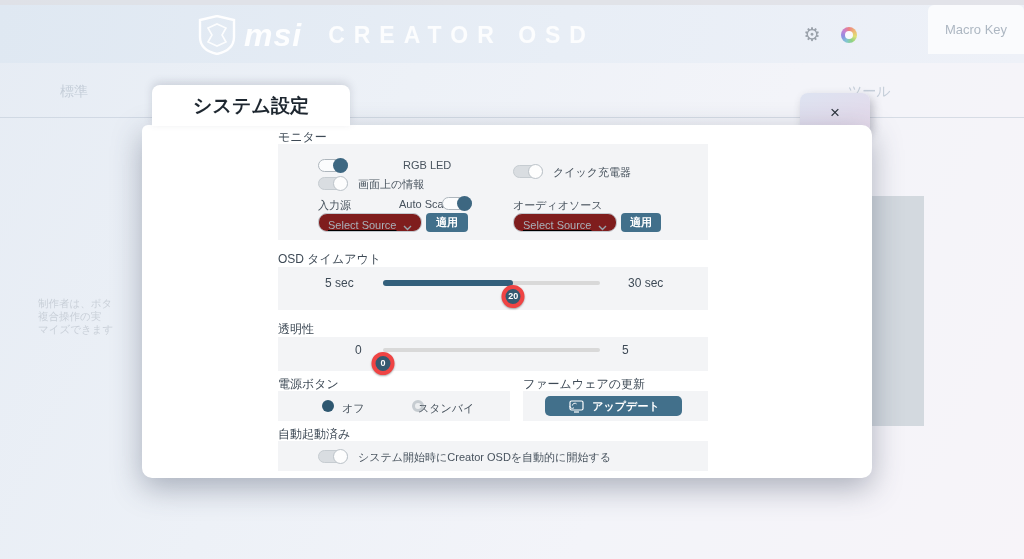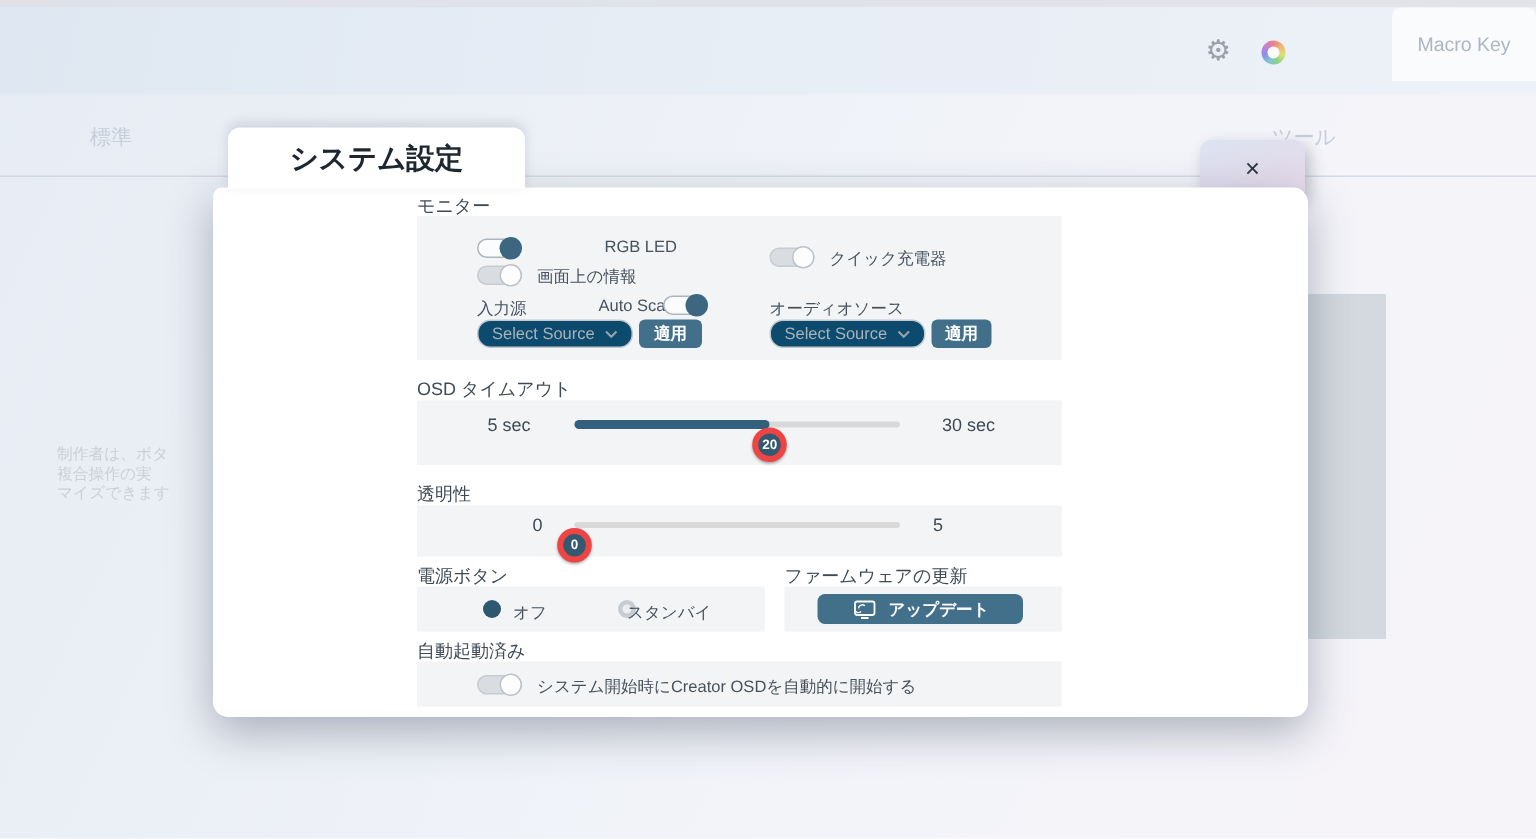--- a/index.html
+++ b/index.html
@@ -56,22 +56,22 @@
   .panel{position:absolute;background:#f3f4f6;}
   .plabel{position:absolute;font-size:11px;color:#47525d;white-space:nowrap;}
   
   .toggle{position:absolute;width:30px;height:13px;border-radius:8px;box-sizing:border-box;cursor:pointer;}
   .toggle[data-state="on"]{background:#fbfcfd;border:1px solid #aeb6bd;}
   .toggle[data-state="off"]{background:#d9dde1;border:1px solid #c6ccd1;}
   .knob{position:absolute;right:-1px;top:-2px;width:15px;height:15px;border-radius:50%;box-sizing:border-box;}
   .toggle[data-state="on"] .knob{background:#3d6781;}
   .toggle[data-state="off"] .knob{background:#fdfdfd;border:1px solid #bcc3c9;}
   
-  .select{position:absolute;height:19px;background:#0c4a6e;border:1px solid #c3c9cf;border-radius:9px;
-    display:flex;align-items:center;justify-content:space-between;padding:0 9px;box-sizing:border-box;cursor:pointer;}
+  .select{position:absolute;height:19px;background:#7f1d1d;border:1px solid #c3c9cf;border-radius:9px;
+    display:flex;align-items:flex-end;justify-content:space-between;padding:0 9px;box-sizing:border-box;cursor:pointer;text-decoration:underline;}
   .select-value{font-size:11px;color:#a9b1b9;}
   .apply{position:absolute;height:19px;background:#42708b;border:none;border-radius:4px;color:#fff;
     font-size:11px;font-weight:bold;padding:0;cursor:pointer;font-family:inherit;}
   
   .slider{position:absolute;height:24px;cursor:pointer;}
   .slider-track{position:absolute;left:0;right:0;top:3px;height:4px;background:#d9d9d9;border-radius:2px;}
   .slider-fill{position:absolute;left:0;top:2px;height:6px;background:#33607c;border-radius:3px;}
   .slider-badge{position:absolute;top:7px;width:15px;height:15px;border-radius:50%;background:#335970;
     color:#fff;font-size:9px;font-weight:bold;text-align:center;line-height:15px;
     transform:translateX(-50%);border:4px solid #ef4444;box-shadow:0 1px 2px rgba(0,0,0,.35);}
@@ -83,20 +83,28 @@
   .update-btn{position:absolute;background:#42708b;border:none;border-radius:5px;color:#fff;cursor:pointer;
     display:flex;align-items:center;justify-content:center;gap:8px;font-family:inherit;}
   .update-btn span{font-size:11px;font-weight:bold;}
 </style>
 </head>
 <body>
 
 <div class="top-strip"></div>
 
 <div class="titlebar">
+  <div class="logo-wrap">
+    <svg class="logo-shield" viewBox="0 0 38 40">
+      <path d="M19 1 L36 5 L36 22 C36 32 28 37 19 39 C10 37 2 32 2 22 L2 5 Z" fill="none" stroke="rgba(255,255,255,.95)" stroke-width="2.4"></path>
+      <path d="M10 13 L19 9 L28 13 L24 20 L28 27 L19 31 L10 27 L14 20 Z" fill="none" stroke="rgba(255,255,255,.9)" stroke-width="1.6"></path>
+    </svg>
+    <span class="brand-text">msi</span>
+    <span class="app-title">CREATOR OSD</span>
+  </div>
   <div class="tb-icons">
     <span class="gear">⚙</span>
     <span class="rgb-ring"></span>
     <span class="win-min"></span>
     <span class="win-close">×</span>
   </div>
 </div>
 
 <div class="bg-tabbar">
   <span class="bg-tab bg-tab-std">標準</span>

